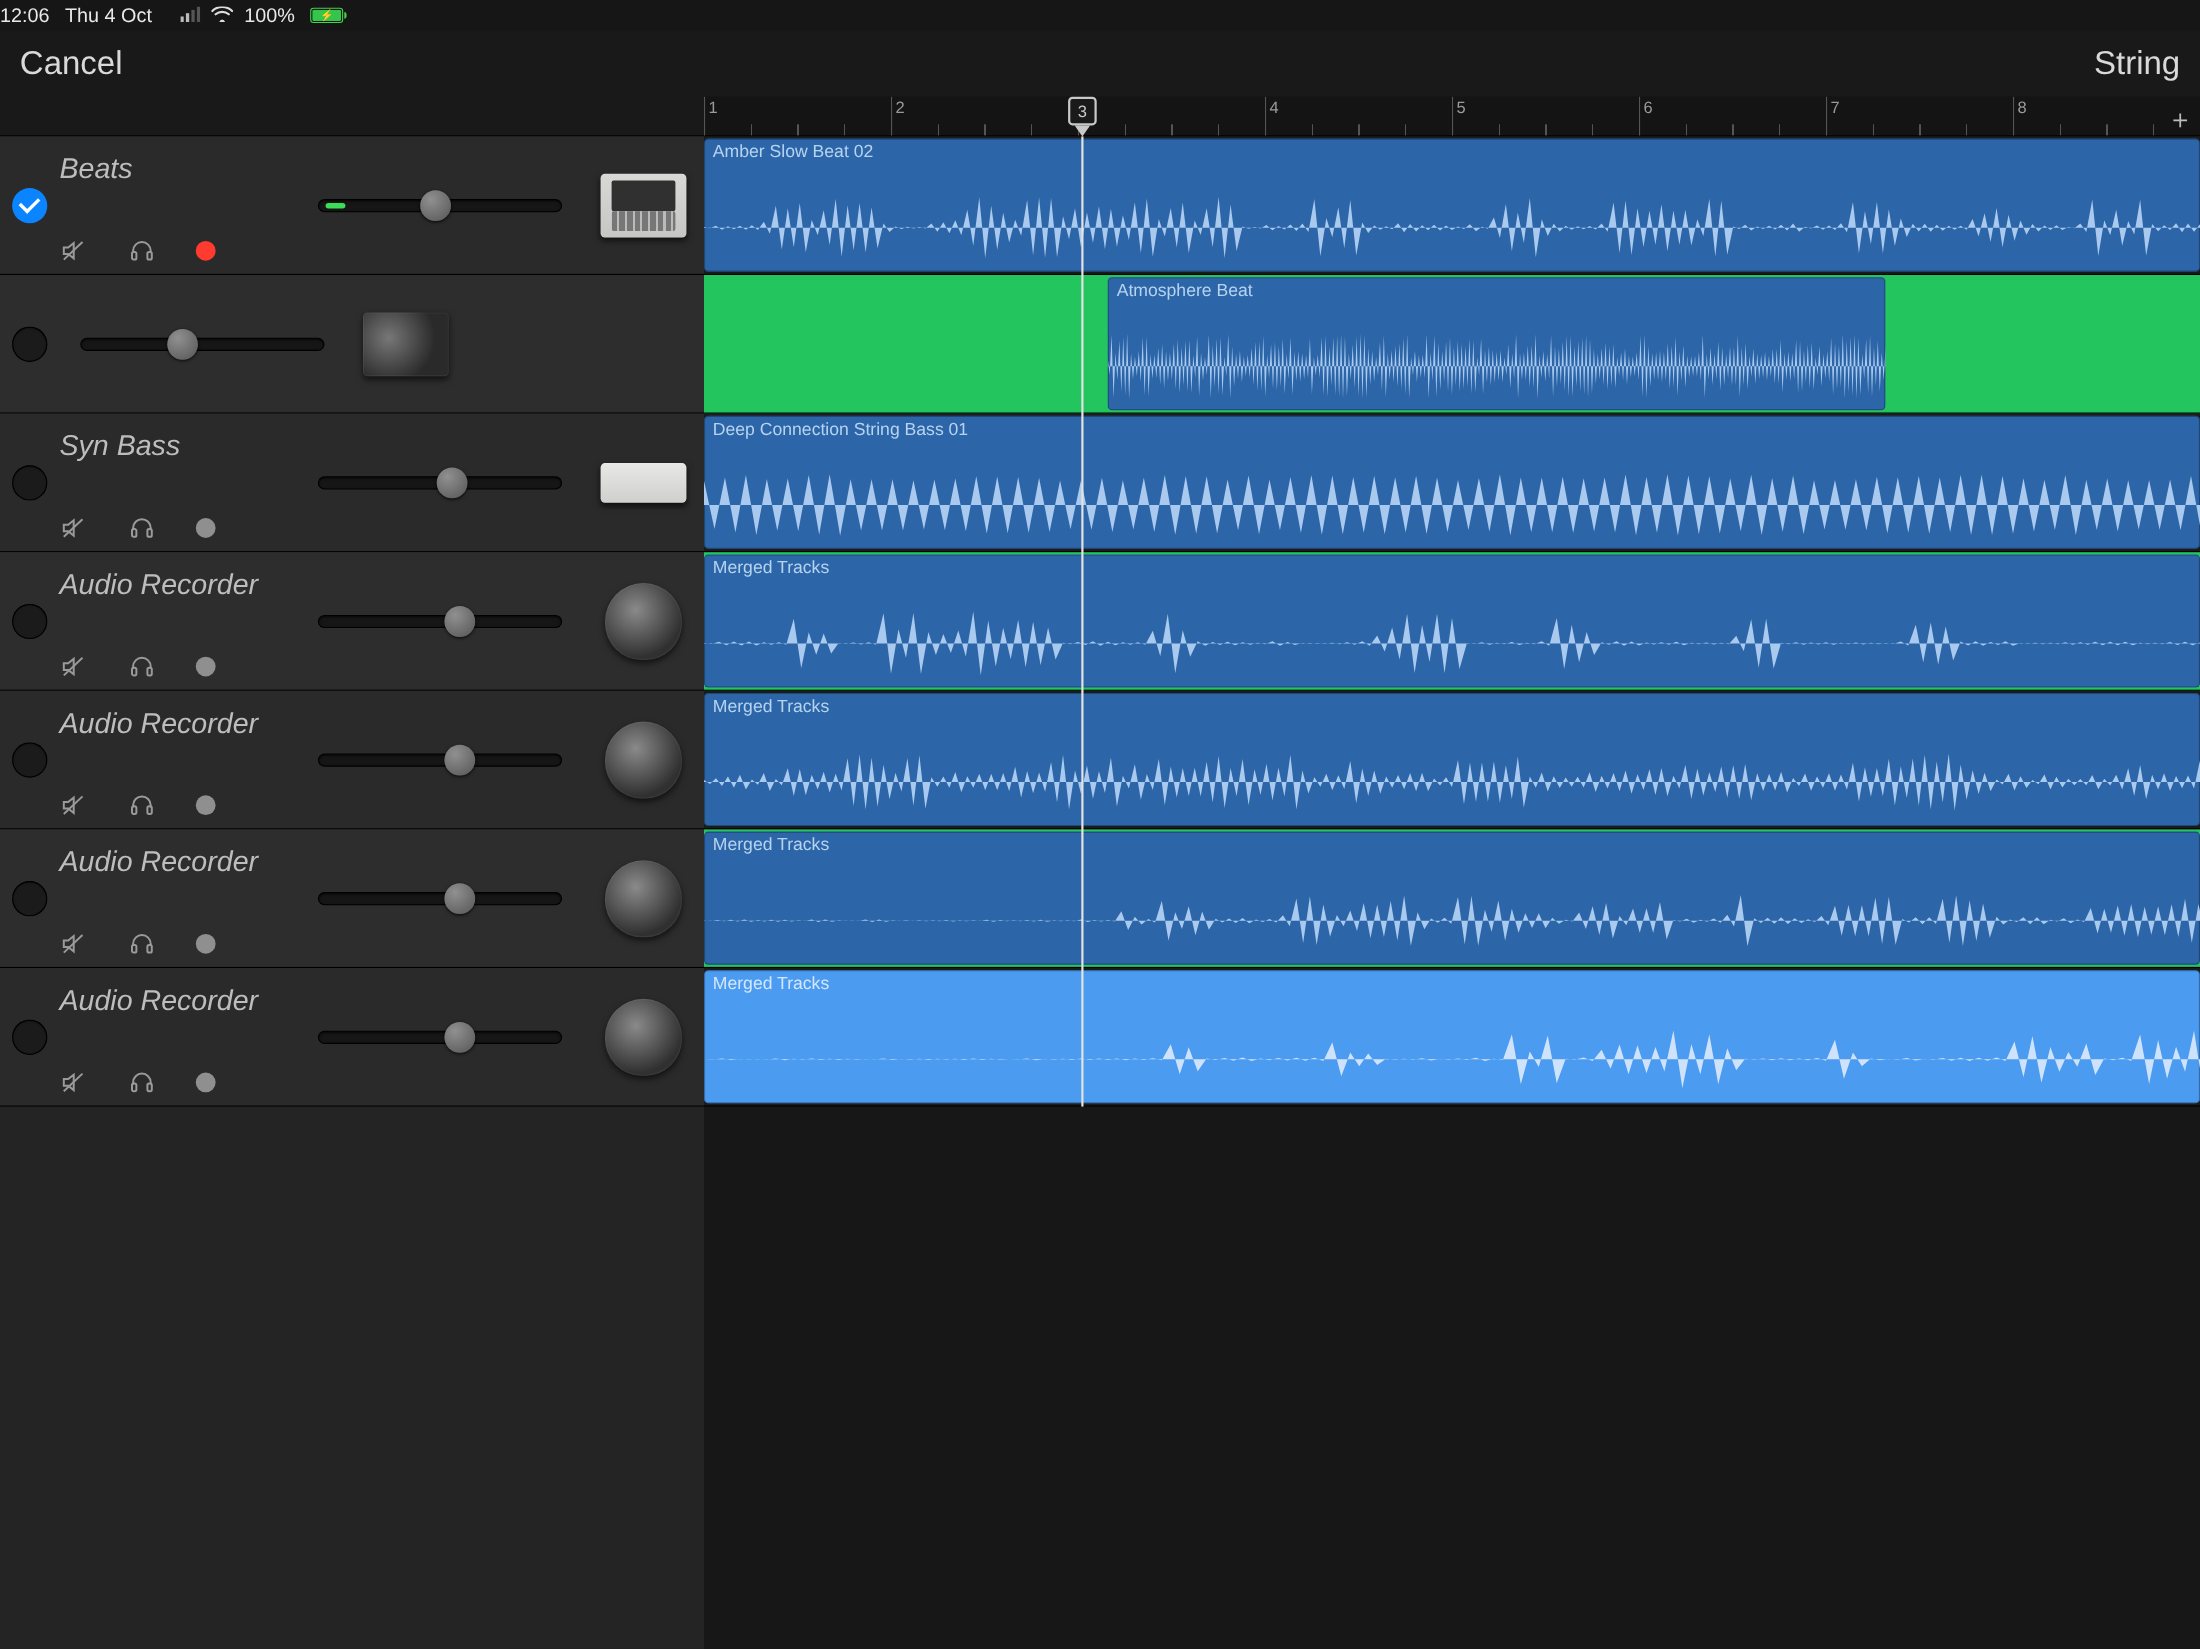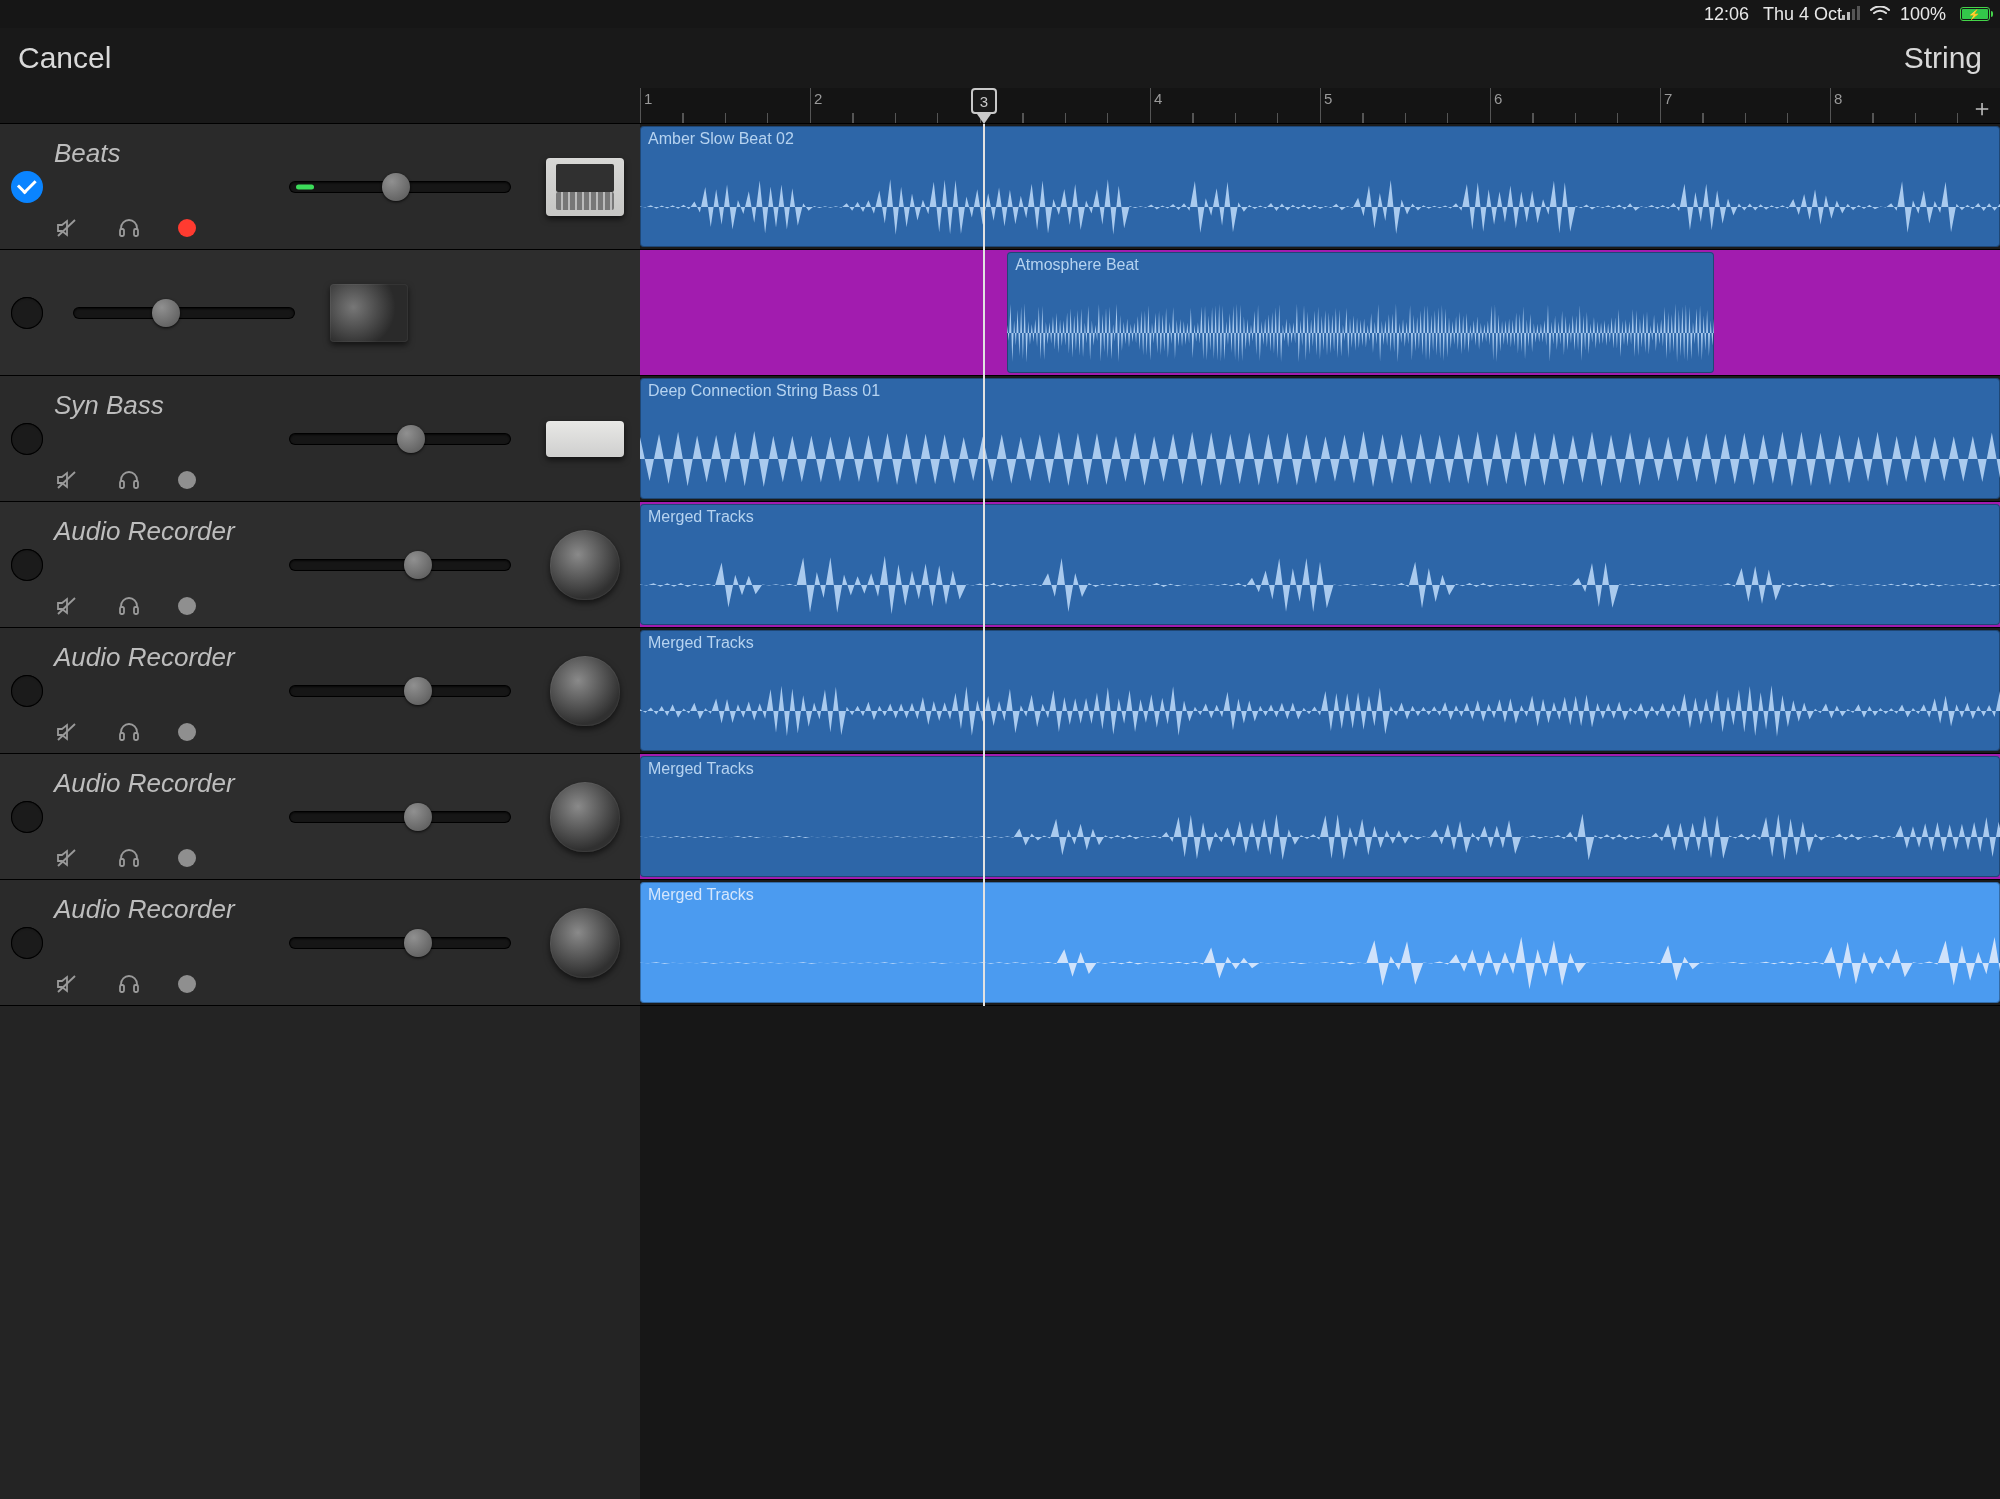--- a/index.html
+++ b/index.html
@@ -14,21 +14,21 @@
     --region-blue:#2a5a9a;
     --region-blue-sel:#4b9bf0;
     --region-text:#9ecbf6;
     --wave:#a7c9ee;
   }
   *{box-sizing:border-box;margin:0;padding:0;}
   html,body{width:2000px;height:1499px;background:#0a0a0a;font-family:-apple-system,BlinkMacSystemFont,"Helvetica Neue",Arial,sans-serif;overflow:hidden;color:#fff;}
   body{background:#1f1f1f;}
 
   
-  .status-bar{height:28px;display:flex;align-items:center;justify-content:flex-end;padding:0 10px;font-size:18px;color:#e8e8e8;background:#161616;}
+  .status-bar{height:28px;display:flex;align-items:center;justify-content:flex-start;padding:0 0;font-size:18px;color:#e8e8e8;background:#161616;gap:26px;}
   .status-left{display:flex;gap:14px;align-items:center;font-weight:500;}
   .status-right{display:flex;gap:10px;align-items:center;}
   .battery-box{display:inline-flex;align-items:center;}
   .battery{width:30px;height:14px;border:1.5px solid #44d44a;border-radius:3px;position:relative;margin-left:4px;display:inline-flex;align-items:center;justify-content:center;}
   .battery::after{content:"";position:absolute;right:-4px;top:3px;width:2px;height:6px;background:#44d44a;border-radius:0 2px 2px 0;}
   .battery-fill{position:absolute;inset:1px;background:#33c64a;border-radius:1px;}
   .battery-bolt{position:relative;font-size:10px;color:#000;}
 
   
   .header{height:60px;display:flex;align-items:center;justify-content:space-between;padding:0 18px;background:#191919;}
@@ -73,21 +73,21 @@
   
   .arrange{flex:1;display:flex;flex-direction:column;background:#171717;position:relative;}
   .ruler{height:36px;background:#141414;display:flex;position:relative;border-bottom:1px solid #000;}
   .bar{width:170px;flex:0 0 170px;position:relative;color:#9a9a9a;font-size:15px;}
   .bar span{position:absolute;left:4px;top:2px;}
   .bar::after{content:"";position:absolute;left:0;top:0;bottom:0;width:1px;background:#555;}
   .ticks{position:absolute;left:0;right:0;bottom:0;height:10px;background-image:repeating-linear-gradient(90deg,#555 0 1px,transparent 1px 42.5px);}
   .add-btn{position:absolute;right:6px;top:4px;font-size:24px;color:#bcbcbc;cursor:pointer;}
 
   .lane{height:126px;border-bottom:1px solid #000;position:relative;background:#1b1b1b;}
-  .lane.dim{background:#a21caf;}
+  .lane.dim{background:#22c55e;}
   .region{position:absolute;top:2px;bottom:2px;border-radius:4px;background:#2d66a8;box-shadow:inset 0 0 0 1px rgba(0,0,0,.3);text-decoration:underline;}
   .region.sel{background:#4b9bf0;}
   .region .rname{position:absolute;left:8px;top:4px;font-size:16px;color:#b6d3f0;white-space:nowrap;}
   .region.sel .rname{color:#d4e6fc;}
   .region svg{position:absolute;left:0;right:0;bottom:6px;height:68px;width:100%;}
   .region svg path{fill:#a9caee;}
   .region.sel svg path{fill:#cfe2fb;}
 
   .playhead{position:absolute;top:0;bottom:0;width:2px;background:#e2e2e2;z-index:5;}
   .playhead-head{position:absolute;top:-36px;left:-12px;width:26px;height:26px;border:2px solid #c9c9c9;border-radius:4px;background:#1a1a1a;display:flex;align-items:center;justify-content:center;font-size:15px;color:#c9c9c9;}

